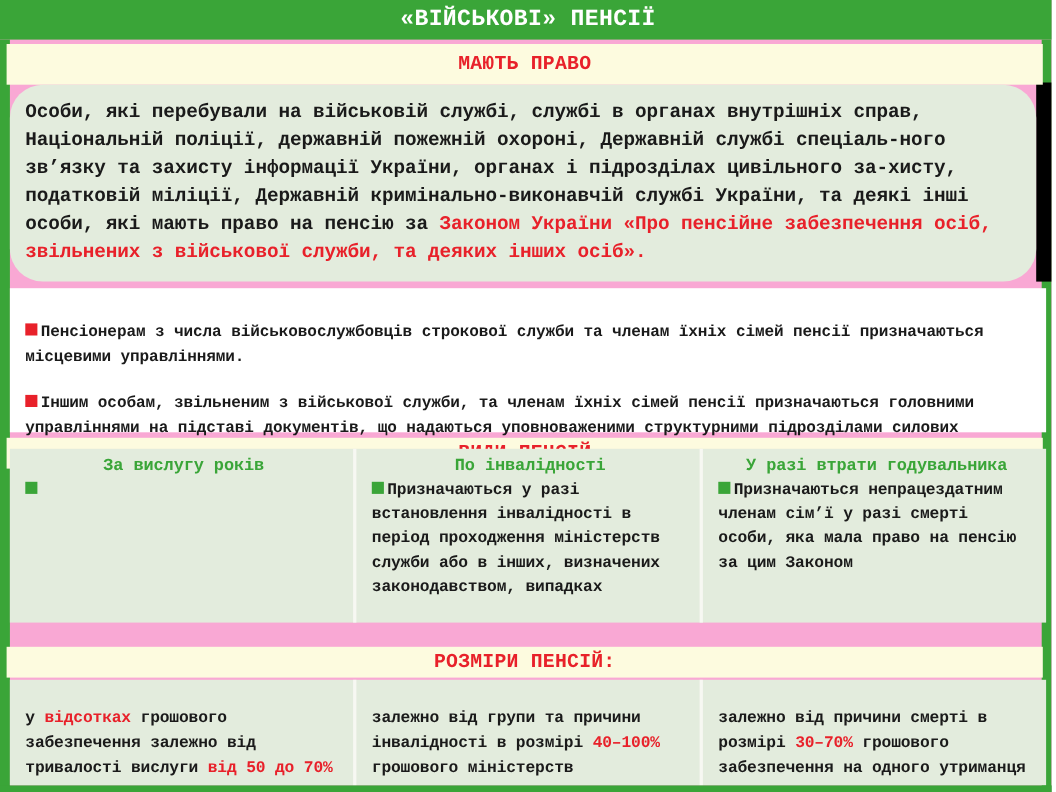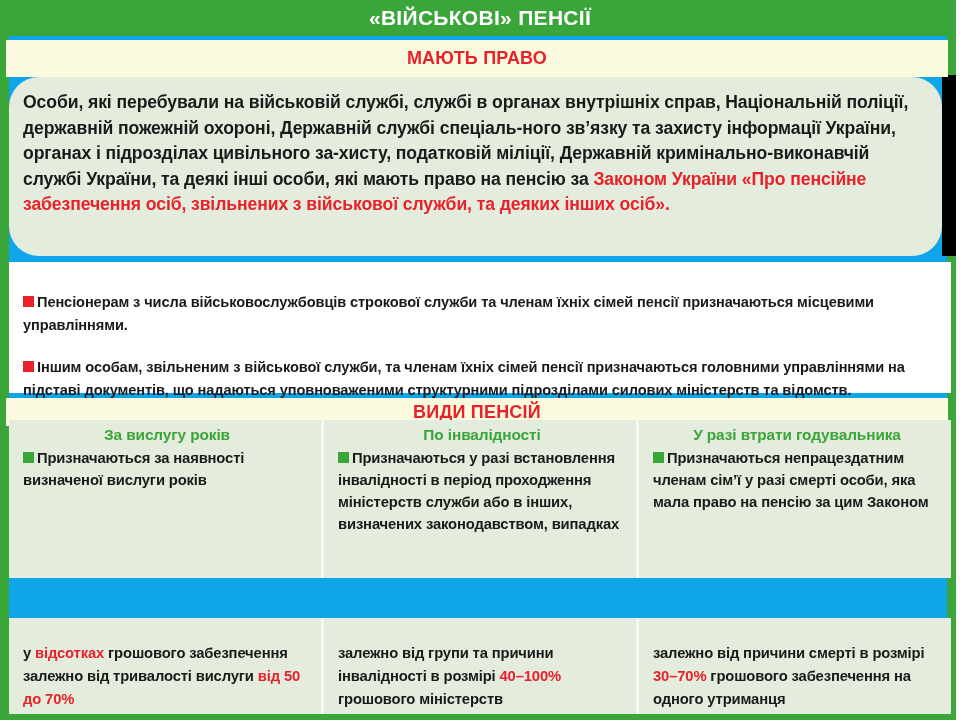--- a/index.html
+++ b/index.html
@@ -8,22 +8,23 @@
     width: 960px;
     height: 720px;
     background: #ffffff;
     font-family: "Liberation Sans", sans-serif;
   }
 
   #page {
     position: relative;
     width: 956px;
     height: 720px;
-    background: #0ea5e9;
+    background: #f9a8d4;
     overflow: hidden;
+    font-family: Liberation Mono, monospace;
   }
 
   
   .title-bar {
     position: absolute;
     left: 0; top: 0;
     width: 960px; height: 36px;
     background: #3aa538;
     color: #ffffff;
     font-size: 21px;
@@ -176,35 +177,36 @@
     <p><span>Особи,  які перебували на військовій службі, службі в органах внутрішніх справ, Національній поліції, державній пожежній охороні, Державній службі спеціаль-ного зв’язку та захисту інформації України, органах і підрозділах цивільного за-хисту, податковій міліції, Державній кримінально-виконавчій службі України, та деякі інші особи, які мають право на пенсію за </span><span class="red">Законом України «Про пенсійне забезпечення осіб, звільнених з військової служби, та деяких інших осіб».</span></p>
   </div>
 
   <div class="panel-b">
     <p><span class="bullet-red"></span><span>Пенсіонерам з числа військовослужбовців строкової служби та членам їхніх сімей пенсії призначаються місцевими управліннями.</span></p>
     <p><span class="bullet-red"></span><span>Іншим особам, звільненим  з військової служби, та членам їхніх сімей пенсії призначаються головними управліннями на підставі документів, що надаються уповноваженими структурними підрозділами силових міністерств та відомств.</span></p>
   </div>
 
   <div class="banner" style="top:398px; height:28px;">ВИДИ ПЕНСІЙ</div>
 
-  <div class="cols types" style="top:420px; height:158px;">
+  <div class="cols types" style="top:408px; height:158px;">
     <div class="col">
       <div class="col-head">За вислугу років</div>
-      <div class="col-body"><span class="bullet-green"></span><span>Призначаються за наявності визначеної вислуги років</span></div>
+      <div class="col-body"><span class="bullet-green"></span></div>
     </div>
     <div class="col">
       <div class="col-head">По інвалідності</div>
       <div class="col-body"><span class="bullet-green"></span><span>Призначаються у разі встановлення інвалідності в період проходження міністерств служби або в інших, визначених законодавством, випадках</span></div>
     </div>
     <div class="col">
       <div class="col-head">У разі втрати годувальника</div>
       <div class="col-body"><span class="bullet-green"></span><span>Призначаються непрацездатним членам сім’ї у разі смерті особи, яка мала право на пенсію за цим Законом</span></div>
     </div>
   </div>
 
+  <div class="banner" style="top:588px; height:28px;">РОЗМІРИ ПЕНСІЙ:</div>
 
   <div class="cols amounts" style="top:618px; height:96px;">
     <div class="col">
       <div class="col-body"><span>у </span><span class="red">відсотках</span><span> грошового забезпечення залежно від тривалості вислуги </span><span class="red">від 50 до 70%</span></div>
     </div>
     <div class="col">
       <div class="col-body"><span>залежно від групи та причини інвалідності в розмірі </span><span class="red">40–100%</span><span> грошового міністерств</span></div>
     </div>
     <div class="col">
       <div class="col-body"><span>залежно від причини смерті в розмірі </span><span class="red">30–70%</span><span> грошового забезпечення на одного утриманця</span></div>

